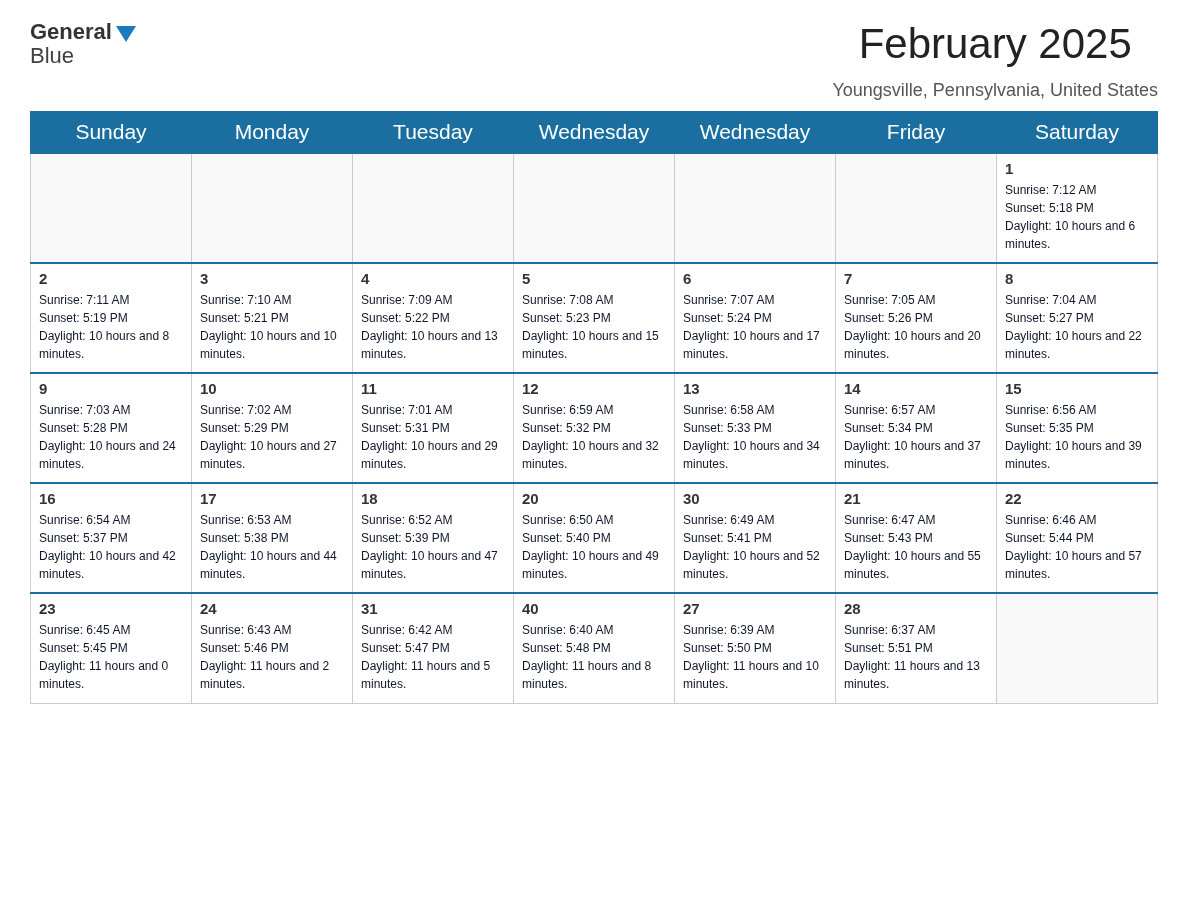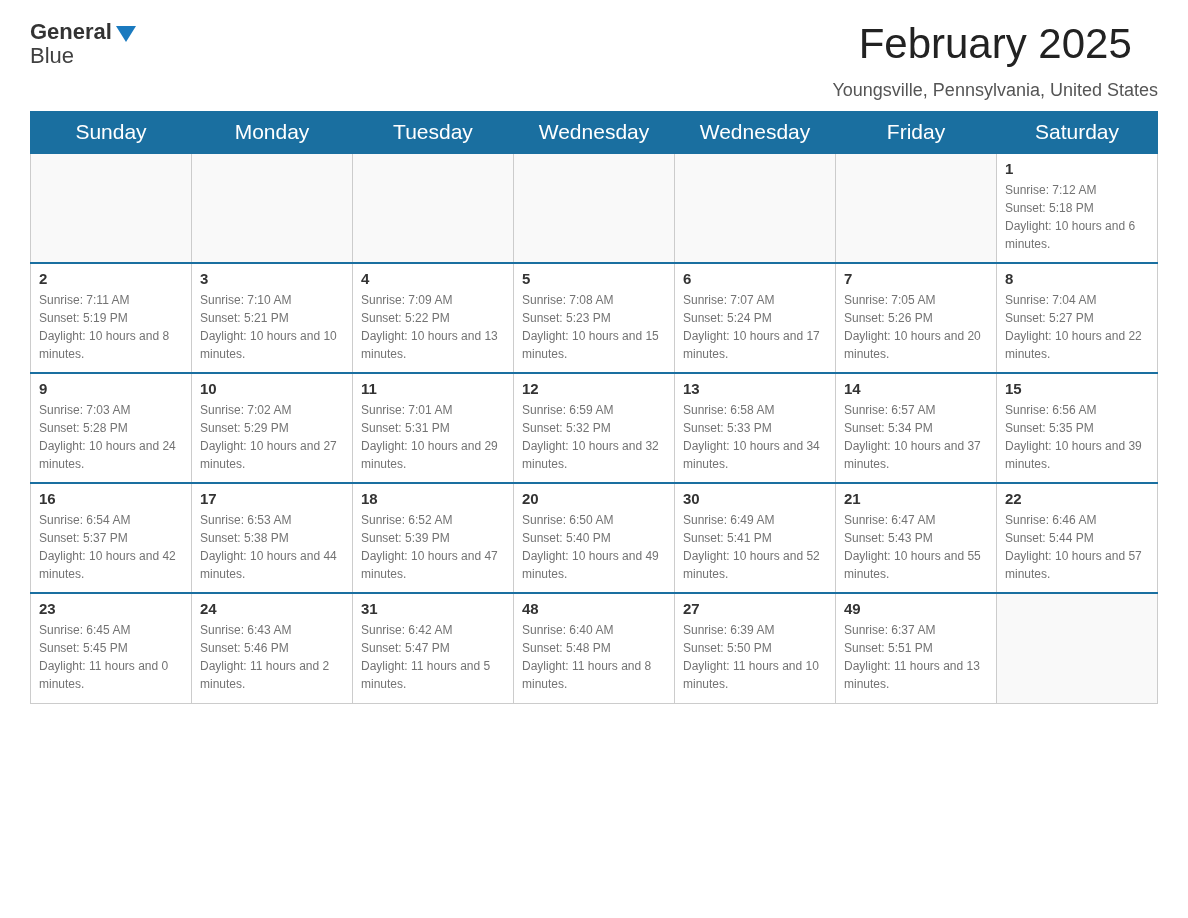--- a/index.html
+++ b/index.html
@@ -91,21 +91,21 @@
     }
     .day-number {
       font-size: 15px;
       font-weight: bold;
       margin-bottom: 4px;
       display: block;
     }
     .day-info {
       font-size: 12px;
       line-height: 1.5;
-      color: #737373;
+      color: #0f172a;
     }
     .week-row td {
       border-top: 2px solid #1a6fa0;
     }
   </style>
 </head>
 <body>
 
 <div class="header">
   <div class="logo">
@@ -245,27 +245,27 @@
         </td>
         <td>
           <span class="day-number">24</span>
           <div class="day-info">Sunrise: 6:43 AM<br>Sunset: 5:46 PM<br>Daylight: 11 hours and 2 minutes.</div>
         </td>
         <td>
           <span class="day-number">31</span>
           <div class="day-info">Sunrise: 6:42 AM<br>Sunset: 5:47 PM<br>Daylight: 11 hours and 5 minutes.</div>
         </td>
         <td>
-          <span class="day-number">48</span>
+          <span class="day-number">40</span>
           <div class="day-info">Sunrise: 6:40 AM<br>Sunset: 5:48 PM<br>Daylight: 11 hours and 8 minutes.</div>
         </td>
         <td>
           <span class="day-number">27</span>
           <div class="day-info">Sunrise: 6:39 AM<br>Sunset: 5:50 PM<br>Daylight: 11 hours and 10 minutes.</div>
         </td>
         <td>
-          <span class="day-number">49</span>
+          <span class="day-number">28</span>
           <div class="day-info">Sunrise: 6:37 AM<br>Sunset: 5:51 PM<br>Daylight: 11 hours and 13 minutes.</div>
         </td>
         <td class="empty"></td>
       </tr>
     </tbody>
 </table>
 
 </body></html>

